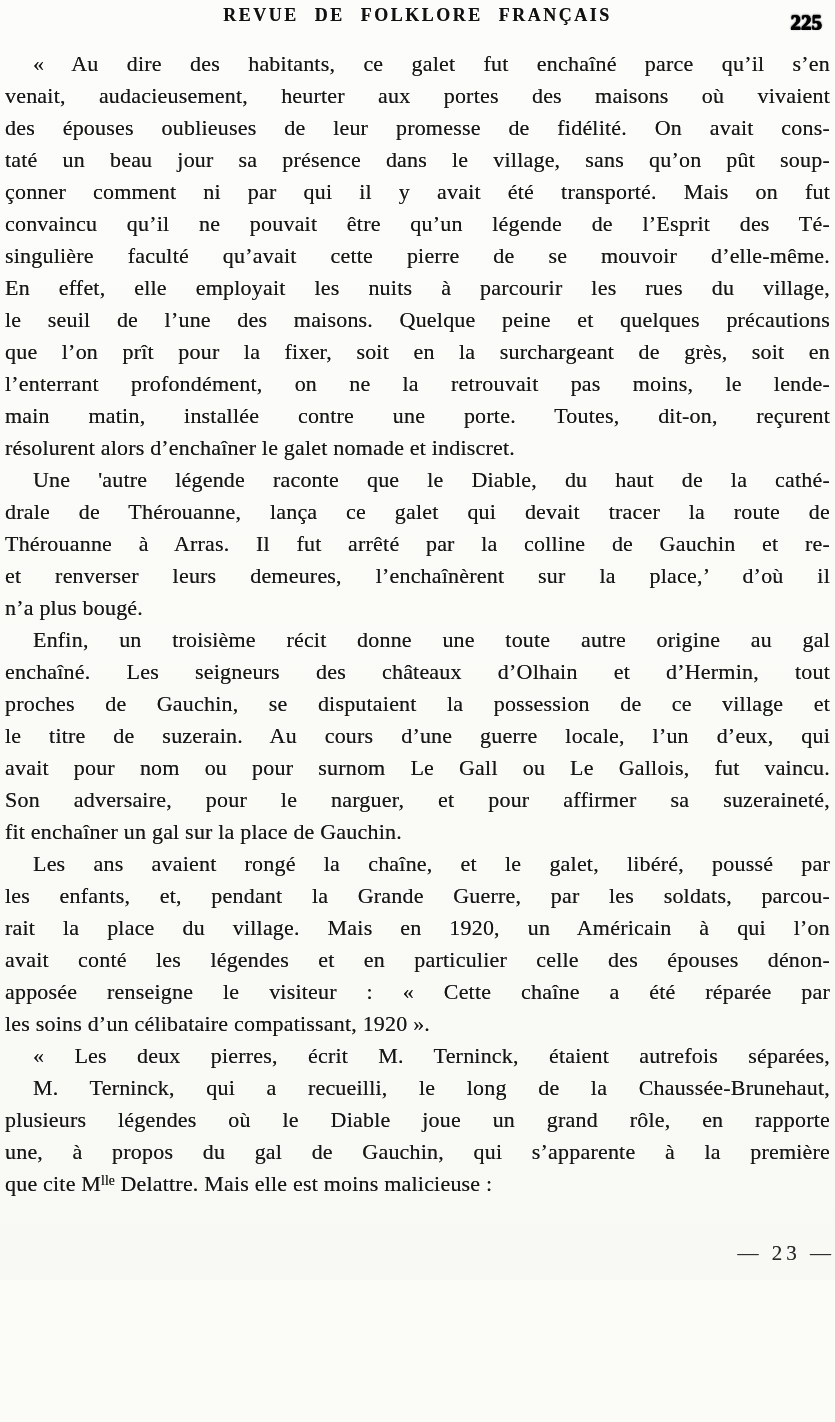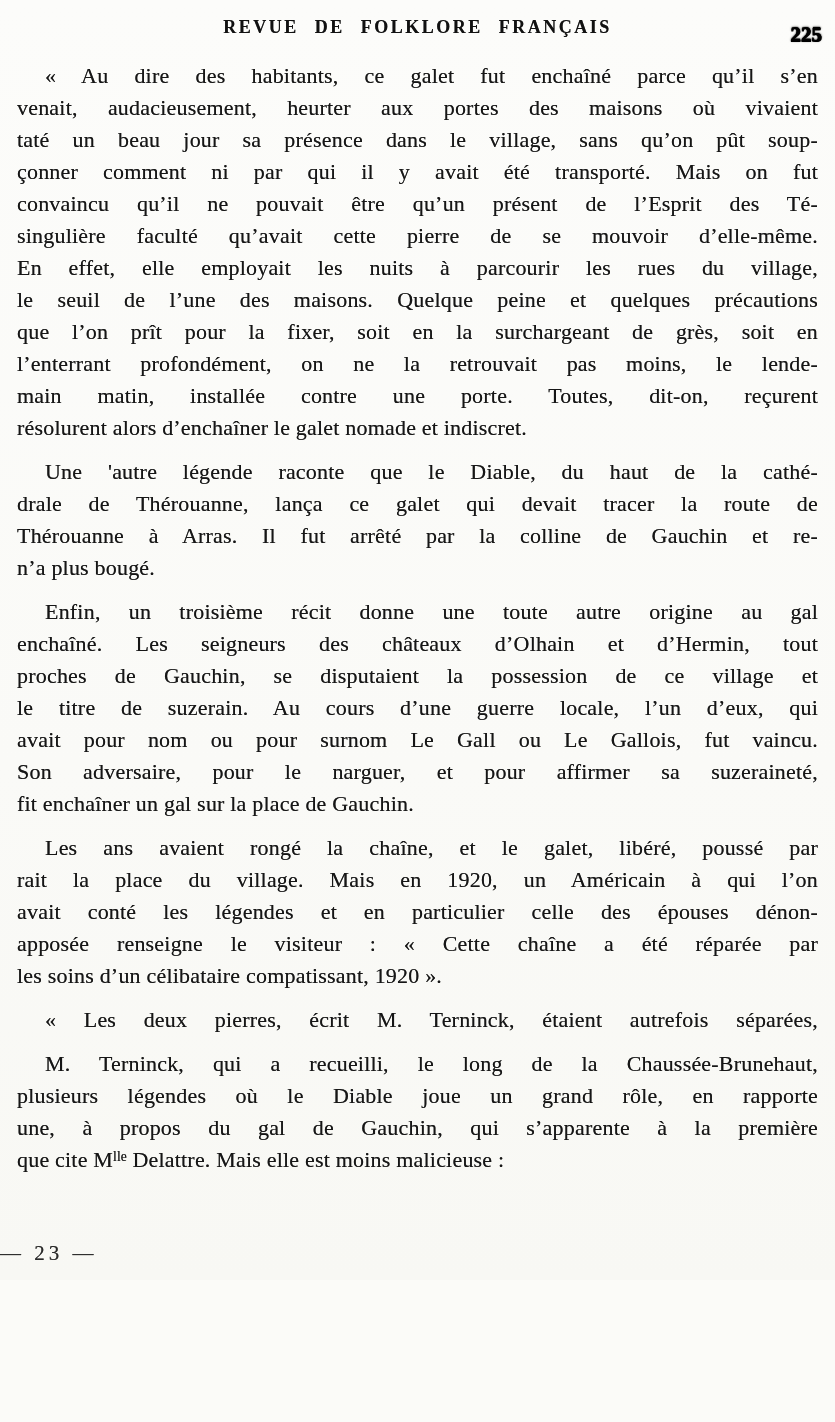--- a/index.html
+++ b/index.html
@@ -11,21 +11,21 @@
     background: #fbfbf8;
   }
   .page {
     position: relative;
     width: 835px;
     height: 1280px;
     background: linear-gradient(180deg, #fcfcfa 0%, #fafaf7 60%, #f8f8f4 100%);
     font-family: "Liberation Serif", "DejaVu Serif", serif;
     color: #151515;
     box-sizing: border-box;
-    padding: 16px 5px 0 5px;
+    padding: 4px 5px 0 5px;
   }
   .page-header {
     position: relative;
     height: 30px;
     margin-bottom: 14px;
   }
   .running-title {
     position: absolute;
     left: 0; right: 0;
     top: 1px;
@@ -46,21 +46,21 @@
     letter-spacing: 0px;
     color: #000;
     
     text-shadow: 0 0 2.2px #000, 0 0 1px #000, 0.5px 0.5px 0 #000, -0.5px 0.5px 0 #000;
     margin-top: 8px;
   }
   .page-body {
     position: relative;
   }
   .paragraph {
-    margin: 12px;
+    margin: 0;
   }
   .line {
     font-size: 22px;
     line-height: 32px;
     height: 32px;
     white-space: normal;
     text-align: justify;
     text-align-last: justify;
     text-justify: inter-word;
     letter-spacing: 0.2px;
@@ -77,21 +77,21 @@
   .line sup {
     font-size: 0.62em;
     line-height: 0;
     vertical-align: 6px;
     letter-spacing: 0;
   }
   .page-footer {
     position: absolute;
     left: 0; right: 0;
     bottom: 14px;
-    text-align: left;
+    text-align: right;
   }
   .page-number-bottom {
     font-size: 21px;
     letter-spacing: 4px;
     color: #2a2a2a;
     text-shadow: 0 0 0.5px rgba(0,0,0,0.5);
   }
 </style>
 </head>
 <body>
@@ -100,48 +100,51 @@
 
   <header class="page-header">
     <div class="running-title">REVUE DE FOLKLORE FRANÇAIS</div>
     <div class="page-number-top">225</div>
   </header>
 
   <main class="page-body" id="page-body">
       <div class="paragraph">
         <div class="line indent">« Au dire des habitants, ce galet fut enchaîné parce qu’il s’en</div>
         <div class="line">venait, audacieusement, heurter aux portes des maisons où vivaient</div>
+        <div class="line">des épouses oublieuses de leur promesse de fidélité. On avait cons-</div>
         <div class="line">taté un beau jour sa présence dans le village, sans qu’on pût soup-</div>
         <div class="line">çonner comment ni par qui il y avait été transporté. Mais on fut</div>
-        <div class="line">convaincu qu’il ne pouvait être qu’un présent de l’Esprit des Té-</div>
+        <div class="line">convaincu qu’il ne pouvait être qu’un légende de l’Esprit des Té-</div>
         <div class="line">singulière faculté qu’avait cette pierre de se mouvoir d’elle-même.</div>
         <div class="line">En effet, elle employait les nuits à parcourir les rues du village,</div>
         <div class="line">le seuil de l’une des maisons. Quelque peine et quelques précautions</div>
         <div class="line">que l’on prît pour la fixer, soit en la surchargeant de grès, soit en</div>
         <div class="line">l’enterrant profondément, on ne la retrouvait pas moins, le lende-</div>
         <div class="line">main matin, installée contre une porte. Toutes, dit-on, reçurent</div>
         <div class="line lastline">résolurent alors d’enchaîner le galet nomade et indiscret.</div>
       </div>
       <div class="paragraph">
         <div class="line indent">Une 'autre légende raconte que le Diable, du haut de la cathé-</div>
         <div class="line">drale de Thérouanne, lança ce galet qui devait tracer la route de</div>
         <div class="line">Thérouanne à Arras. Il fut arrêté par la colline de Gauchin et re-</div>
+        <div class="line">et renverser leurs demeures, l’enchaînèrent sur la place,’ d’où il</div>
         <div class="line lastline">n’a plus bougé.</div>
       </div>
       <div class="paragraph">
         <div class="line indent">Enfin, un troisième récit donne une toute autre origine au gal</div>
         <div class="line">enchaîné. Les seigneurs des châteaux d’Olhain et d’Hermin, tout</div>
         <div class="line">proches de Gauchin, se disputaient la possession de ce village et</div>
         <div class="line">le titre de suzerain. Au cours d’une guerre locale, l’un d’eux, qui</div>
         <div class="line">avait pour nom ou pour surnom Le Gall ou Le Gallois, fut vaincu.</div>
         <div class="line">Son adversaire, pour le narguer, et pour affirmer sa suzeraineté,</div>
         <div class="line lastline">fit enchaîner un gal sur la place de Gauchin.</div>
       </div>
       <div class="paragraph">
         <div class="line indent">Les ans avaient rongé la chaîne, et le galet, libéré, poussé par</div>
+        <div class="line">les enfants, et, pendant la Grande Guerre, par les soldats, parcou-</div>
         <div class="line">rait la place du village. Mais en 1920, un Américain à qui l’on</div>
         <div class="line">avait conté les légendes et en particulier celle des épouses dénon-</div>
         <div class="line">apposée renseigne le visiteur : « Cette chaîne a été réparée par</div>
         <div class="line lastline">les soins d’un célibataire compatissant, 1920 ».</div>
       </div>
       <div class="paragraph">
         <div class="line indent">« Les deux pierres, écrit M. Terninck, étaient autrefois séparées,</div>
       </div>
       <div class="paragraph">
         <div class="line indent">M. Terninck, qui a recueilli, le long de la Chaussée-Brunehaut,</div>

